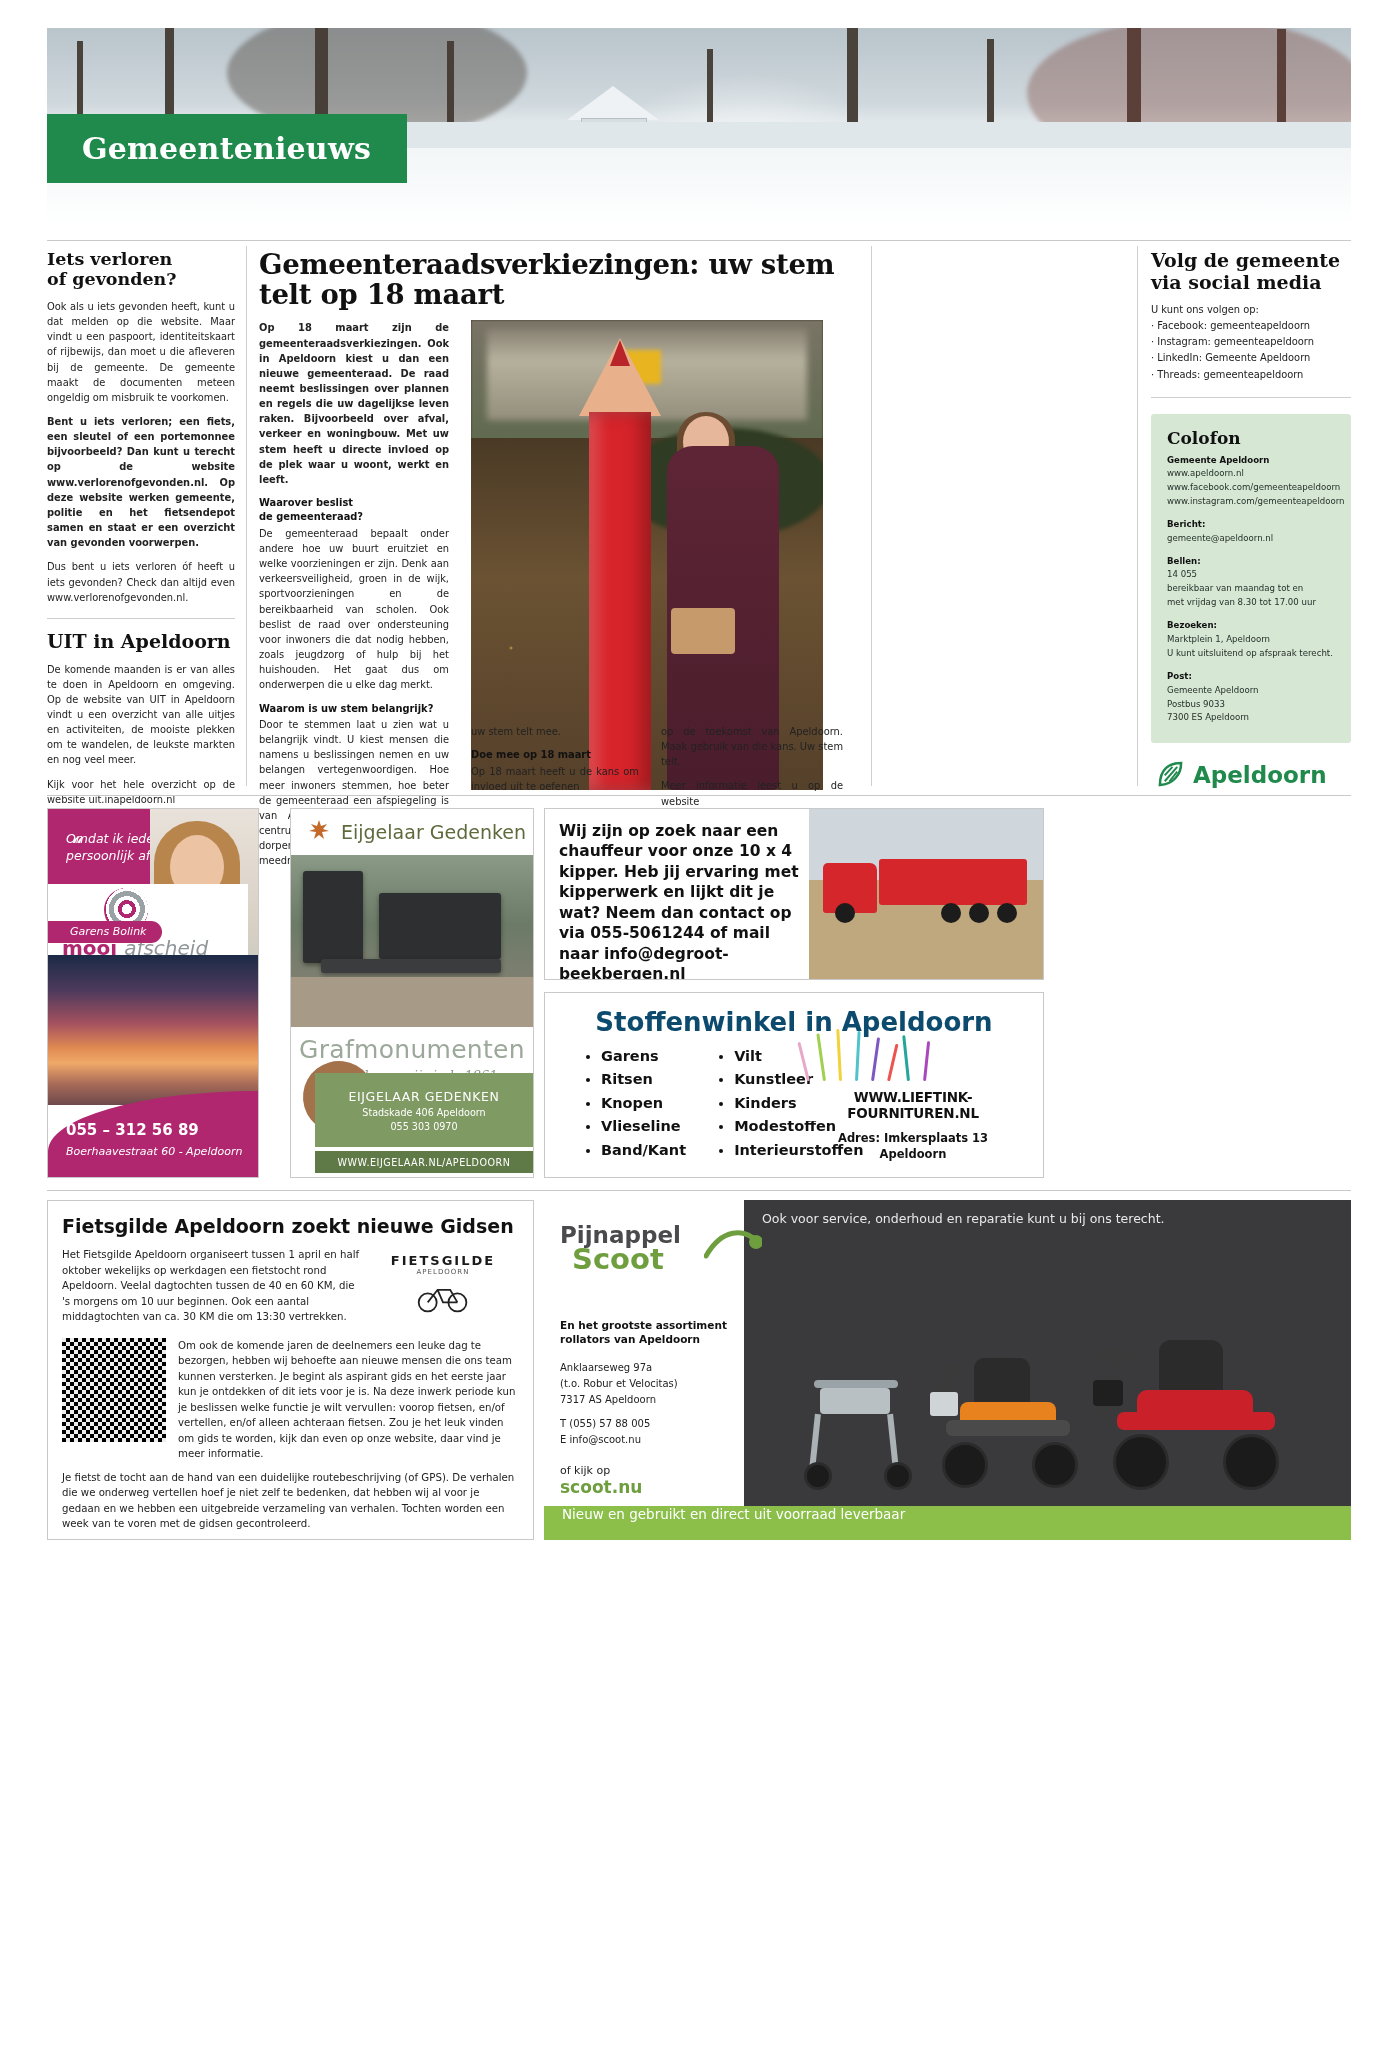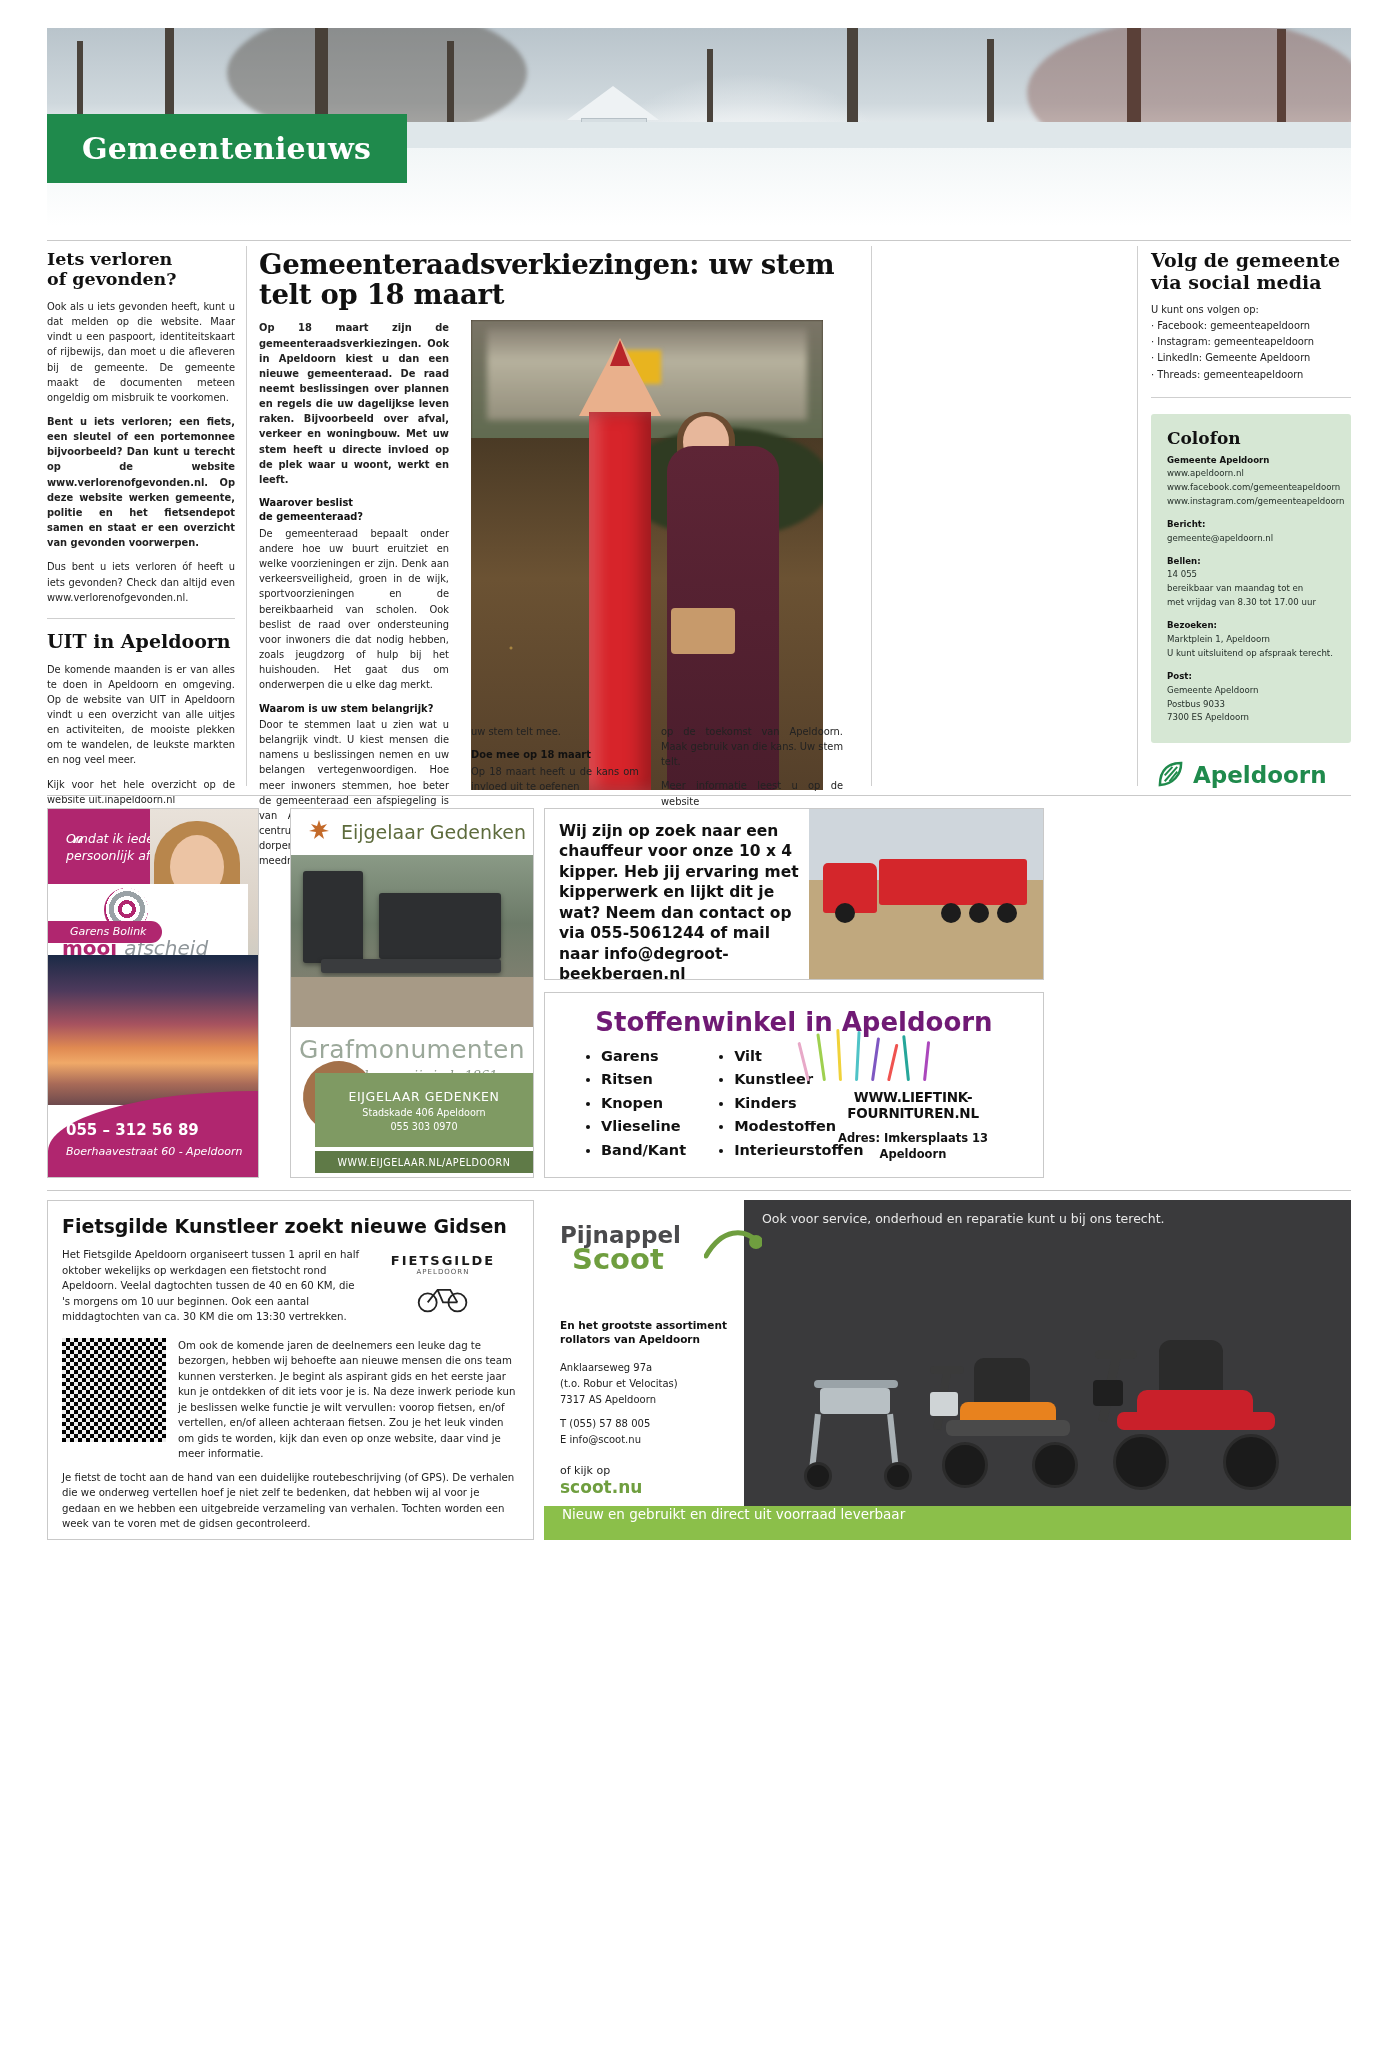--- a/index.html
+++ b/index.html
@@ -158,21 +158,21 @@
   .chf .txt{position:absolute;left:14px;top:12px;width:248px;font-weight:700;font-size:15.5px;line-height:1.32;color:#111;}
   .chf .img{position:absolute;right:0;top:0;width:234px;height:100%;
     background:linear-gradient(#cfd6dc 0 42%,#c0a87e 42% 100%);overflow:hidden;}
   .chf .truck{position:absolute;left:14px;top:44px;width:206px;height:74px;}
   .chf .cab{position:absolute;left:0;top:10px;width:54px;height:50px;background:#d4262b;border-radius:5px 7px 3px 3px;}
   .chf .bed{position:absolute;left:56px;top:6px;width:148px;height:46px;background:#d4262b;border-radius:3px;}
   .chf .wheel{position:absolute;bottom:4px;width:20px;height:20px;border-radius:50%;background:#1c1c1c;}
 
   
   .stf{background:#fff;}
-  .stf h3{margin:0;padding:14px 0 8px;text-align:center;font-size:26px;font-weight:700;color:#701a75;}
+  .stf h3{margin:0;padding:14px 0 8px;text-align:center;font-size:26px;font-weight:700;color:#0c4a6e;}
   .stf .cols{display:flex;gap:30px;padding-left:38px;}
   .stf ul{margin:0;padding:0 0 0 18px;}
   .stf li{font-weight:700;font-size:14.5px;line-height:1.62;color:#111;}
   .stf .right{position:absolute;right:14px;top:30px;width:232px;text-align:center;}
   .stf .url{background:#fff;border:0;font-weight:700;font-size:13.5px;letter-spacing:-.2px;color:#111;margin-top:8px;}
   .stf .adr{font-weight:700;font-size:11.5px;line-height:1.35;margin-top:10px;color:#111;}
   .threads{height:58px;position:relative;}
   .threads i{position:absolute;bottom:0;width:3px;border-radius:2px;transform-origin:bottom;}
 
   
@@ -464,21 +464,21 @@
       <div class="adr">
         <span>Adres: Imkersplaats 13</span><br>
         <span>Apeldoorn</span>
       </div>
     </div>
   </div>
 
   <div class="hr" style="left:47px;top:1190px;width:1304px;"></div>
 
   <div class="ad ad-border fg" style="left:47px;top:1200px;width:487px;height:340px;">
-    <h3>Fietsgilde Kunstleer zoekt nieuwe Gidsen</h3>
+    <h3>Fietsgilde Apeldoorn zoekt nieuwe Gidsen</h3>
     <div class="pad" style="width:300px;">
       <p>Het Fietsgilde Apeldoorn organiseert tussen 1 april en half oktober wekelijks op werkdagen een fietstocht rond Apeldoorn. Veelal dagtochten tussen de 40 en 60 KM, die 's morgens om 10 uur beginnen. Ook een aantal middagtochten van ca. 30 KM die om 13:30 vertrekken.</p>
     </div>
     <div class="fg-logo">
       <div class="w">FIETSGILDE</div>
       <div style="font-size:7px;letter-spacing:1px;color:#555;">APELDOORN</div>
       <svg width="54" height="34" viewBox="0 0 60 36" style="margin-top:4px;">
         <circle cx="13" cy="24" r="10" fill="none" stroke="#222" stroke-width="2"></circle>
         <circle cx="46" cy="24" r="10" fill="none" stroke="#222" stroke-width="2"></circle>
         <path d="M13 24 L24 10 L38 10 L46 24 M24 10 L30 24 L46 24" fill="none" stroke="#222" stroke-width="2"></path>

